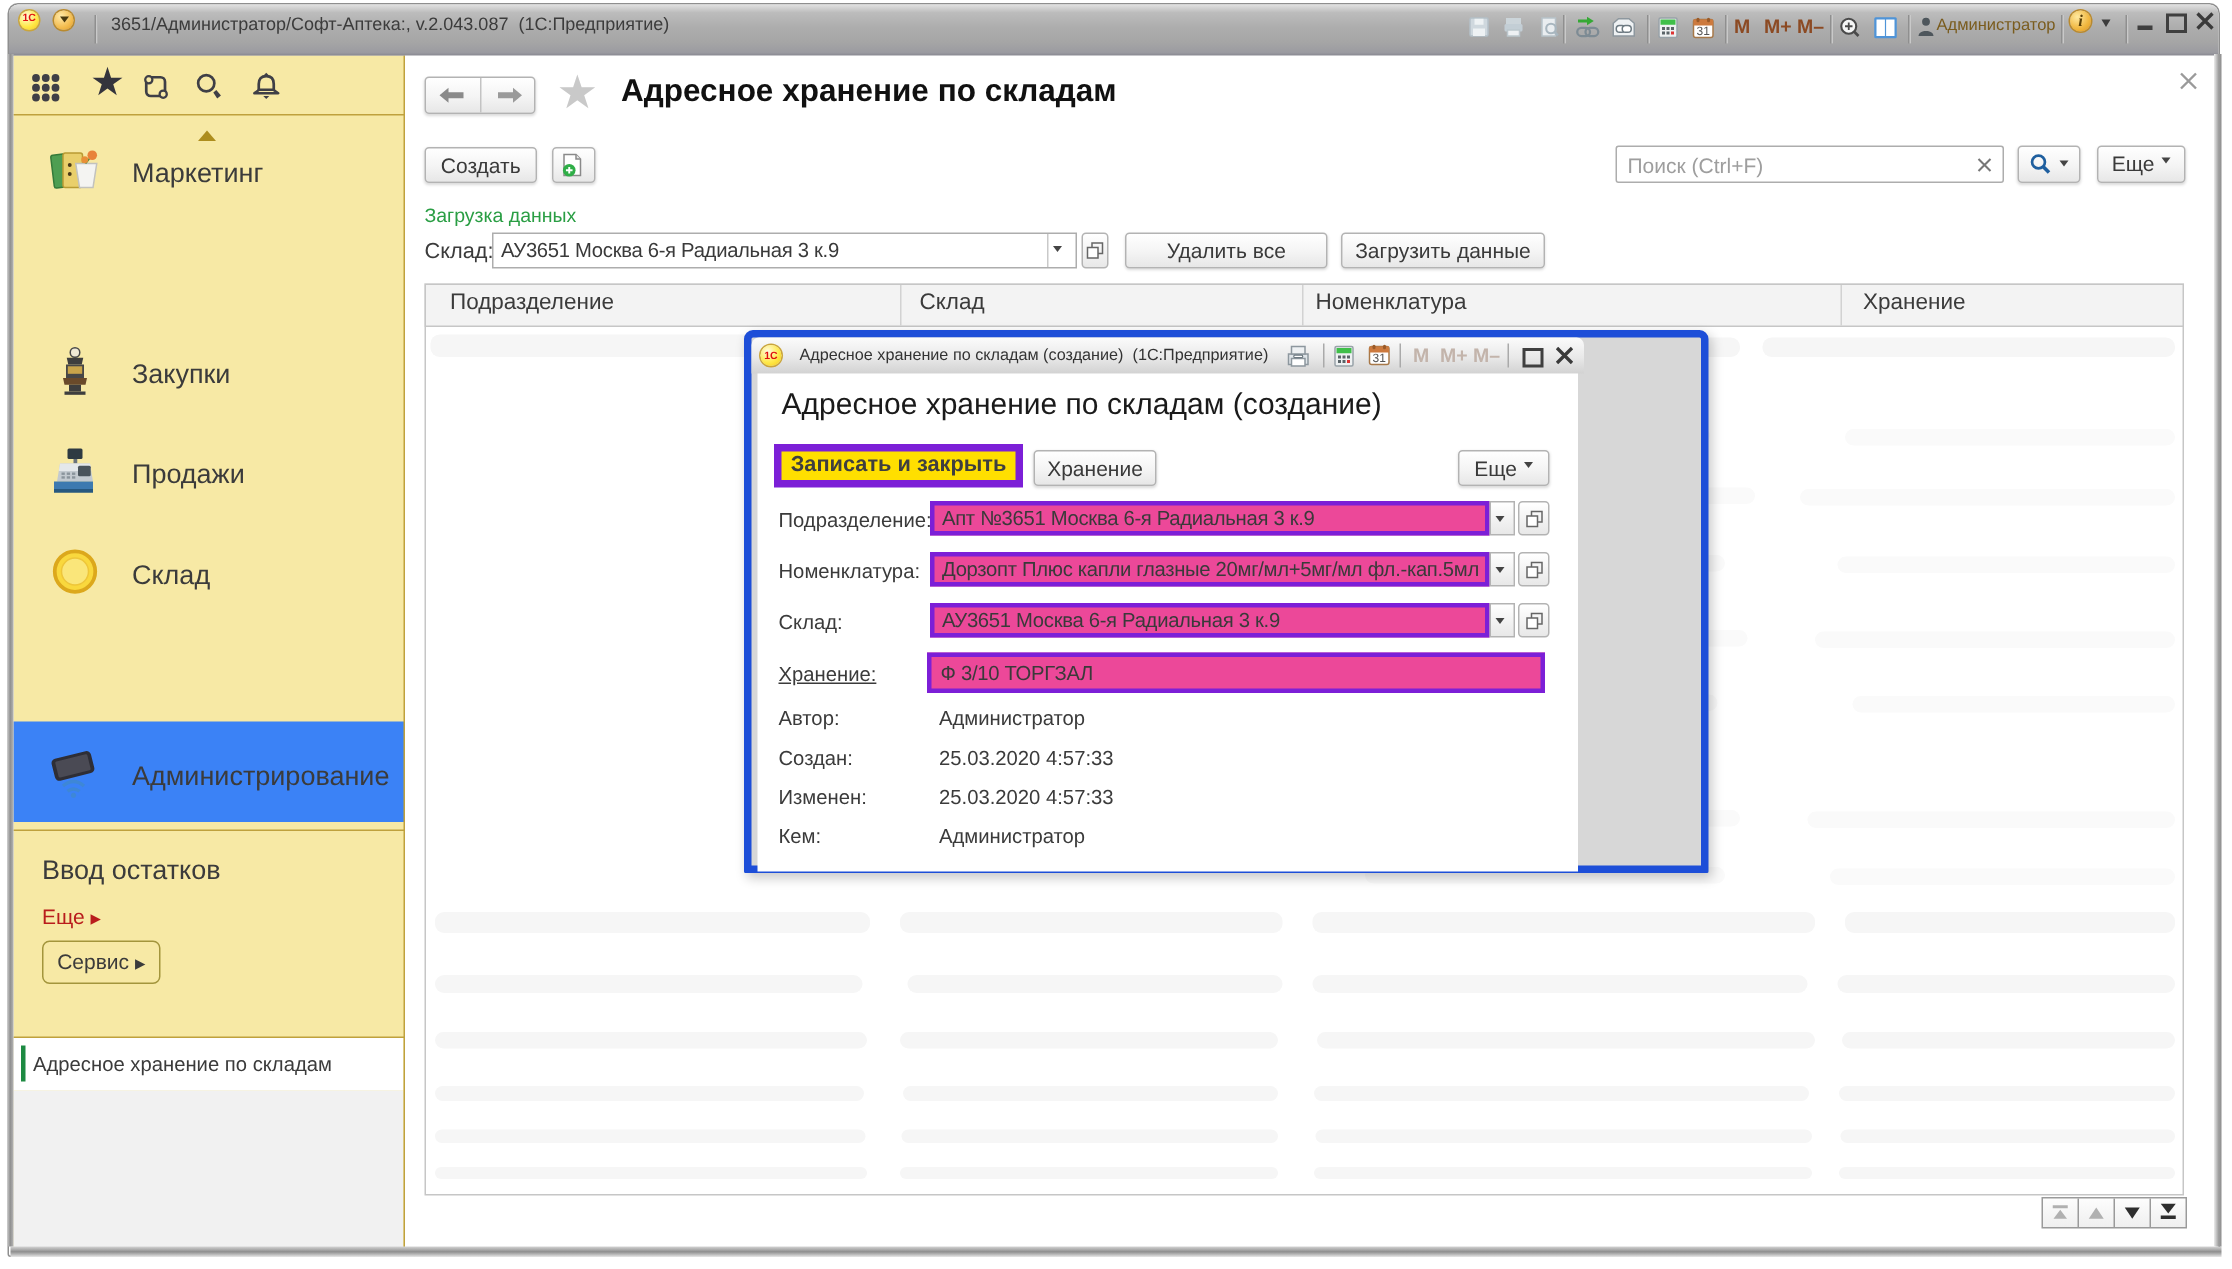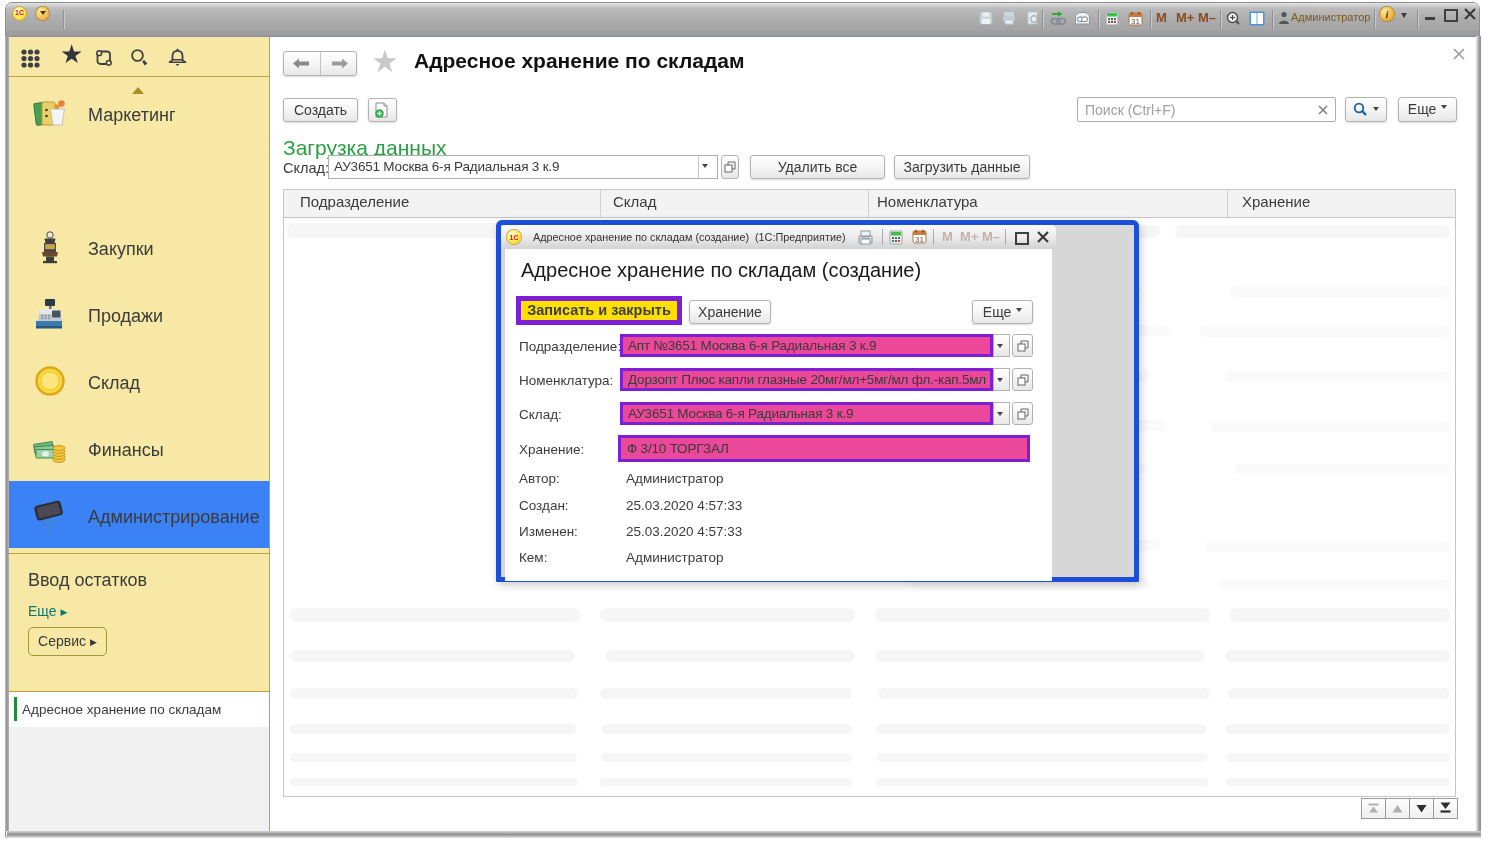--- a/index.html
+++ b/index.html
@@ -30,20 +30,21 @@
  background:linear-gradient(#ffffff,#f2f2f2 55%,#e8e8e8);}
 </style></head>
 <body>
 <div id="win">
 <div id="tbar">
  <div class="abs" style="left:7px;top:4px;width:13px;height:13px;border-radius:50%;background:radial-gradient(circle at 35% 30%,#fffbe0,#ffe94a 55%,#f4c81a);box-shadow:0 0 0 1px #caa53c;"></div>
  <div class="abs" style="left:9px;top:6px;font:bold 7px 'Liberation Sans';color:#e01010;">1С</div>
  <div class="abs" style="left:30px;top:4px;width:13px;height:13px;border-radius:50%;background:radial-gradient(circle at 35% 30%,#ffe9a8,#f3bc4e 60%,#dd9a28);box-shadow:0 0 0 1px #b98a2e;"></div>
  <div class="abs" style="left:34px;top:8px;width:0;height:0;border:3px solid transparent;border-top:4px solid #4a3a10;"></div>
  <div class="tsep" style="left:57px;"></div>
+ <div class="abs" style="left:68px;top:6px;font-size:12px;color:#3c3c3c;">3651/Администратор/Софт-Аптека:, v.2.043.087&nbsp; (1С:Предприятие)</div>
 
  <svg class="tico" style="left:973px;" width="14" height="14">
         <rect x="1" y="1" width="12" height="12" rx="1" fill="#cfd8de" stroke="#b4c0c8"></rect>
         <rect x="4" y="1.5" width="6" height="4" fill="#eef2f4"></rect>
         <rect x="3" y="8" width="8" height="5" fill="#eef2f4"></rect>
       </svg>
  <svg class="tico" style="left:996px;" width="14" height="14">
         <rect x="2" y="1" width="10" height="4" fill="#ccd5da"></rect>
         <rect x="1" y="5" width="12" height="5" rx="1" fill="#c3ced5"></rect>
         <rect x="3" y="9" width="8" height="4" fill="#eef1f3" stroke="#bcc7cd"></rect>
@@ -198,53 +199,35 @@
         <div class="lbl">Продажи</div>
       </div>
  <div class="smenu" style="top:310px;">
         <svg class="icn" viewBox="0 0 34 34">
           <circle cx="17" cy="17" r="13.5" fill="#f9d83d" stroke="#dca81c" stroke-width="2.5"></circle>
           <circle cx="17" cy="17" r="9" fill="#fae67a"></circle>
           <circle cx="17" cy="17" r="9" fill="none" stroke="#eec63a" stroke-width="1"></circle>
         </svg>
         <div class="lbl">Склад</div>
       </div>
- <div class="smenu" style="top:377px;">
-        <svg class="icn" viewBox="0 0 34 34">
-          <g stroke="#3f8a56">
-            <rect x="1" y="12" width="19" height="8.5" rx="1" fill="#74b87c" transform="rotate(-9 10 16)"></rect>
-            <rect x="2" y="15" width="19" height="8.5" rx="1" fill="#8ac892" transform="rotate(-4.5 11 19)"></rect>
-            <rect x="3" y="18.5" width="19" height="8.5" rx="1" fill="#9ed4a5"></rect>
-          </g>
-          <ellipse cx="12.5" cy="22.8" rx="3.6" ry="2.6" fill="#e8f2e9"></ellipse>
-          <g fill="#f3c63e" stroke="#c69a1e">
-            <ellipse cx="26" cy="29" rx="6" ry="2.4"></ellipse>
-            <ellipse cx="26" cy="26" rx="6" ry="2.4"></ellipse>
-            <ellipse cx="26" cy="23" rx="6" ry="2.4"></ellipse>
-            <ellipse cx="26" cy="20" rx="6" ry="2.4"></ellipse>
-            <ellipse cx="26" cy="17" rx="6" ry="2.4"></ellipse>
-          </g>
-        </svg>
-        <div class="lbl">Финансы</div>
-      </div>
  <div class="smenu" style="top:444px;background:#3b82f6;">
         <svg class="icn" viewBox="0 0 34 34">
           <g transform="rotate(-14 16 12)">
             <rect x="2" y="5" width="27" height="15" rx="3" fill="#2e2e36"></rect>
             <rect x="4.5" y="7" width="22" height="11" rx="1" fill="#4a4a54"></rect>
           </g>
           <path d="M9 26 Q16 20 23 26" fill="none" stroke="#3e87d6" stroke-width="2.2"></path>
           <path d="M12 29.5 Q16 26.5 20 29.5" fill="none" stroke="#3e87d6" stroke-width="2.2"></path>
           <circle cx="16" cy="32.2" r="1.7" fill="#3e87d6"></circle>
         </svg>
         <div class="lbl">Администрирование</div>
       </div>
  <div class="abs" style="left:0;top:516px;width:261px;height:1px;background:#bfa13d;"></div>
  <div class="abs" style="left:19px;top:533px;font-size:18px;color:#3b3b3b;">Ввод остатков</div>
- <div class="abs" style="left:19px;top:566px;font-size:14px;color:#0f766e;">Еще <span style="font-size:9px;vertical-align:1px;">▶</span></div>
+ <div class="abs" style="left:19px;top:566px;font-size:14px;color:#b91c1c;">Еще <span style="font-size:9px;vertical-align:1px;">▶</span></div>
  <div class="abs" style="left:19px;top:590px;width:77px;height:27px;border:1px solid #a3953c;border-radius:5px;font-size:14px;color:#3b3b3b;text-align:center;line-height:26px;">Сервис <span style="font-size:9px;vertical-align:1px;">▶</span></div>
  <div class="abs" style="left:0;top:654px;width:261px;height:1px;background:#bfa13d;"></div>
  <div class="abs" style="left:0;top:655px;width:260px;height:35px;background:#fff;">
    <div class="abs" style="left:5px;top:5px;width:3px;height:24px;background:#1d8a42;"></div>
    <div class="abs" style="left:13px;top:10px;font-size:13.5px;color:#3b3b3b;">Адресное хранение по складам</div>
  </div>
  <div class="abs" style="left:0;top:690px;width:260px;height:105px;background:#f1f1f1;"></div>
  <div class="abs" style="right:0;top:0;width:1px;height:795px;background:#bfa13d;"></div>
 </div>
 <div id="main">
@@ -276,21 +259,21 @@
  <svg class="abs" style="left:1048px;top:69px;" width="10" height="10">
         <path d="M1 1 L9 9 M9 1 L1 9" stroke="#777" stroke-width="1.4"></path>
       </svg>
  <div class="btn" style="left:1075px;top:61px;width:42px;height:25px;"></div>
  <svg class="abs" style="left:1083px;top:66px;" width="15" height="15">
         <circle cx="6" cy="6" r="4.3" fill="none" stroke="#1f5f9f" stroke-width="1.8"></circle>
         <line x1="9.2" y1="9.2" x2="13" y2="13" stroke="#1f5f9f" stroke-width="2.4"></line>
       </svg>
  <div class="abs" style="left:1103px;top:71px;width:0;height:0;border:3.5px solid transparent;border-top:4.5px solid #444;"></div>
  <div class="btn" style="left:1128px;top:61px;width:59px;height:25px;line-height:23px;">Еще <span style="display:inline-block;margin-left:1px;width:0;height:0;border:3.5px solid transparent;border-top:4.5px solid #444;vertical-align:2px;"></span></div>
- <div class="abs" style="left:13px;top:100px;font-size:21px;color:#2a9e44;">Загрузка данных</div>
+ <div class="abs" style="left:13px;top:100px;font-size:13px;color:#2a9e44;">Загрузка данных</div>
  <div class="abs" style="left:13px;top:124px;font-size:14.5px;color:#3b3b3b;">Склад:</div>
  <div class="inp" style="left:58px;top:119px;width:390px;height:24px;"></div>
  <div class="abs" style="left:64px;top:123px;font-size:13.5px;letter-spacing:-0.2px;color:#3a3a3a;">АУ3651 Москва 6-я Радиальная 3 к.9</div>
  <div class="abs" style="left:428px;top:120px;width:1px;height:22px;background:#c9c9c9;"></div>
  <div class="abs" style="left:432px;top:128px;width:0;height:0;border:3.5px solid transparent;border-top:4.5px solid #444;"></div>
  <div class="dbtn" style="left:451px;top:119px;width:18px;height:24px;"></div>
  <svg class="abs" style="left:454px;top:125px;" width="12" height="12">
         <rect x="1" y="4" width="7" height="7" fill="#fff" stroke="#666"></rect>
         <path d="M4 4 L4 1 L11 1 L11 8 L8 8" fill="none" stroke="#666"></path>
       </svg>
@@ -440,21 +423,21 @@
     </svg>
  <div class="mlabel" style="left:18px;top:182px;">Склад:</div>
  <div class="pinp" style="left:119px;top:177px;width:373px;height:23px;">АУ3651 Москва 6-я Радиальная 3 к.9</div>
  <div class="dbtn" style="left:492px;top:177px;width:17px;height:23px;border-radius:0;"></div>
  <div class="abs" style="left:496px;top:187px;width:0;height:0;border:3.5px solid transparent;border-top:4.5px solid #444;"></div>
  <div class="dbtn" style="left:511px;top:177px;width:21px;height:23px;"></div>
  <svg class="abs" style="left:516px;top:183px;" width="12" height="12">
       <rect x="1" y="4" width="7" height="7" fill="#fff" stroke="#666"></rect>
       <path d="M4 4 L4 1 L11 1 L11 8 L8 8" fill="none" stroke="#666"></path>
     </svg>
- <div class="mlabel" style="left:18px;top:217px;">Хранение:</div>
+ <div class="mlabel" style="left:18px;top:217px;text-decoration:underline;">Хранение:</div>
  <div class="pinp" style="left:117px;top:210px;width:412px;height:27px;line-height:21px;padding-left:6px;">Ф 3/10 ТОРГЗАЛ</div>
  <div class="mlabel" style="left:18px;top:246px;">Автор:</div>
  <div class="mlabel" style="left:125px;top:246px;">Администратор</div>
  <div class="mlabel" style="left:18px;top:273px;">Создан:</div>
  <div class="mlabel" style="left:125px;top:273px;">25.03.2020 4:57:33</div>
  <div class="mlabel" style="left:18px;top:299px;">Изменен:</div>
  <div class="mlabel" style="left:125px;top:299px;">25.03.2020 4:57:33</div>
  <div class="mlabel" style="left:18px;top:325px;">Кем:</div>
  <div class="mlabel" style="left:125px;top:325px;">Администратор</div>
 </div>

